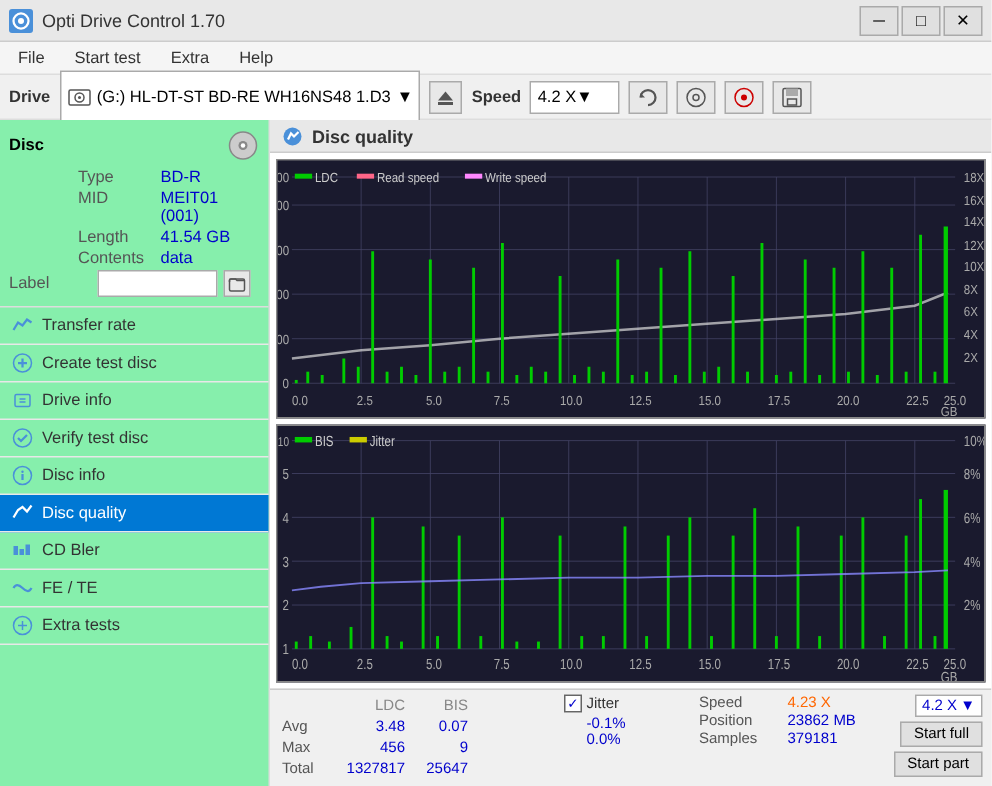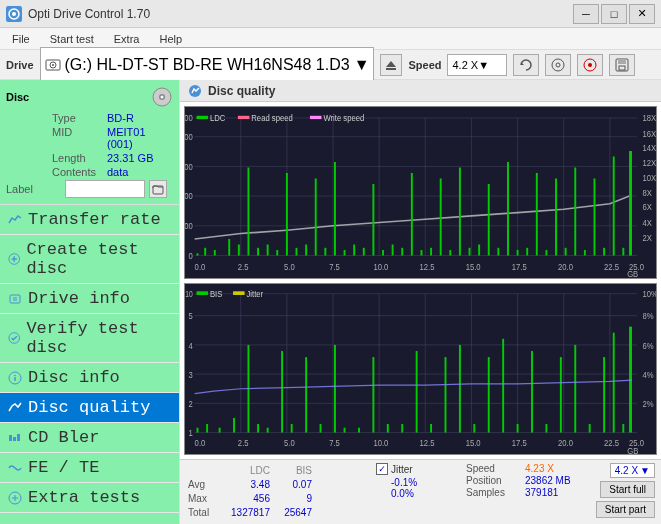--- a/index.html
+++ b/index.html
@@ -45,21 +45,21 @@
     }
     .drive-label { font-weight: 600; font-size: 11px; color: #333; }
     .drive-select {
       display: flex;
       align-items: center;
       background: white;
       border: 1px solid #aaa;
       padding: 16px 4px;
       min-width: 220px;
       height: 35px;
-      font-size: 16px;
+      font-size: 11px;
       gap: 4px;
     }
     .drive-eject { width: 22px; height: 22px; border: 1px solid #aaa; background: #e8e8e8; display: flex; align-items: center; justify-content: center; cursor: pointer; }
     .speed-label { font-weight: 600; font-size: 11px; color: #333; }
     .speed-select { background: white; border: 1px solid #aaa; padding: 2px 4px; height: 22px; font-size: 11px; display: flex; align-items: center; min-width: 60px; }
     .icon-btn { width: 26px; height: 22px; border: 1px solid #aaa; background: #e8e8e8; display: flex; align-items: center; justify-content: center; cursor: pointer; }
 
     
     .main-layout {
       display: flex;
@@ -87,25 +87,24 @@
     .disc-value { color: #0000cc; font-size: 11px; }
     .disc-label-row { display: flex; align-items: center; gap: 4px; margin-top: 2px; }
     .disc-label-input { border: 1px solid #aaa; background: white; width: 80px; height: 18px; font-size: 10px; padding: 1px 3px; }
 
     
     .nav-item {
       display: flex;
       align-items: center;
       padding: 5px 8px;
       cursor: pointer;
-      font-size: 17px;
+      font-size: 11px;
       color: #333;
       gap: 6px;
       border-bottom: 1px solid #e8e8e8;
-      font-family: Liberation Mono, monospace;
     }
     .nav-item.active { background: #0078d4; color: white; }
 
     
     .status-bar-sidebar {
       margin-top: auto;
       border-top: 1px solid #ddd;
     }
     .status-window-btn {
       display: flex;
@@ -306,21 +305,21 @@
       <div class="disc-row">
         <span class="disc-field">Type</span>
         <span class="disc-value">BD-R</span>
       </div>
       <div class="disc-row">
         <span class="disc-field">MID</span>
         <span class="disc-value">MEIT01 (001)</span>
       </div>
       <div class="disc-row">
         <span class="disc-field">Length</span>
-        <span class="disc-value">23.31 GB</span>
+        <span class="disc-value">41.54 GB</span>
       </div>
       <div class="disc-row">
         <span class="disc-field">Contents</span>
         <span class="disc-value">data</span>
       </div>
       <div class="disc-label-row">
         <span class="disc-field">Label</span>
         <input class="disc-label-input" type="text" value="" style="">
         <div style="width:18px;height:18px;border:1px solid #aaa;background:#e8e8e8;display:flex;align-items:center;justify-content:center;cursor:pointer;">
           <svg width="12" height="12" viewBox="0 0 12 12">

